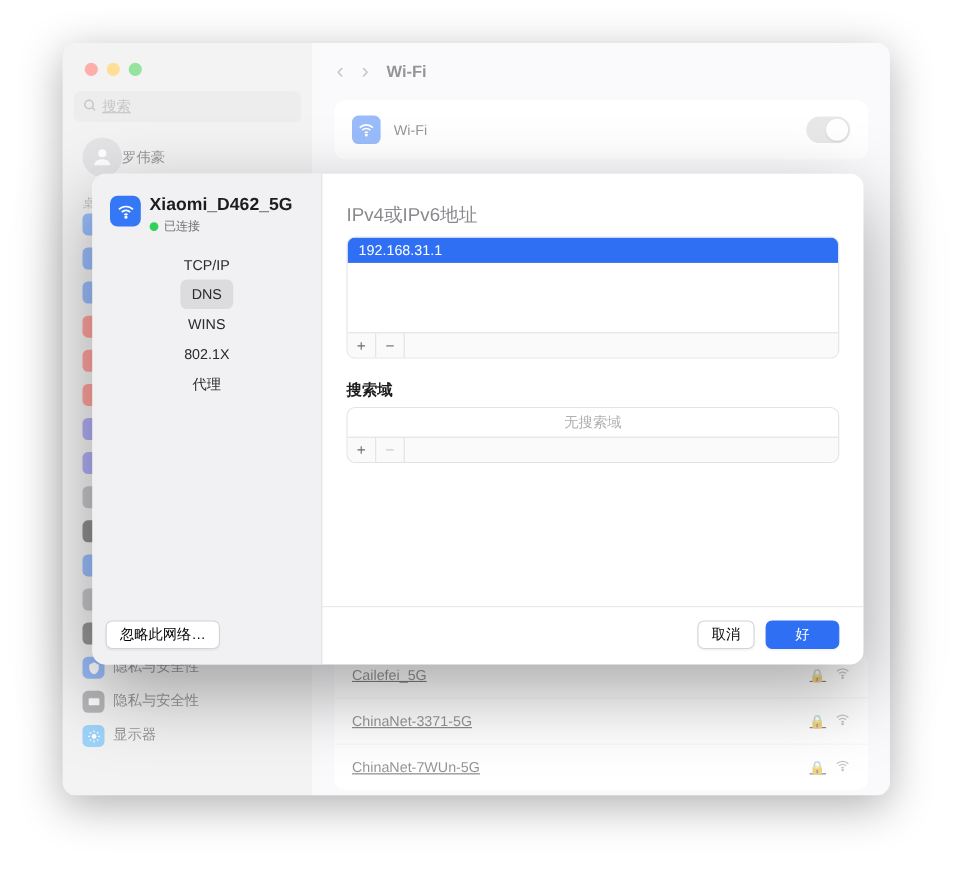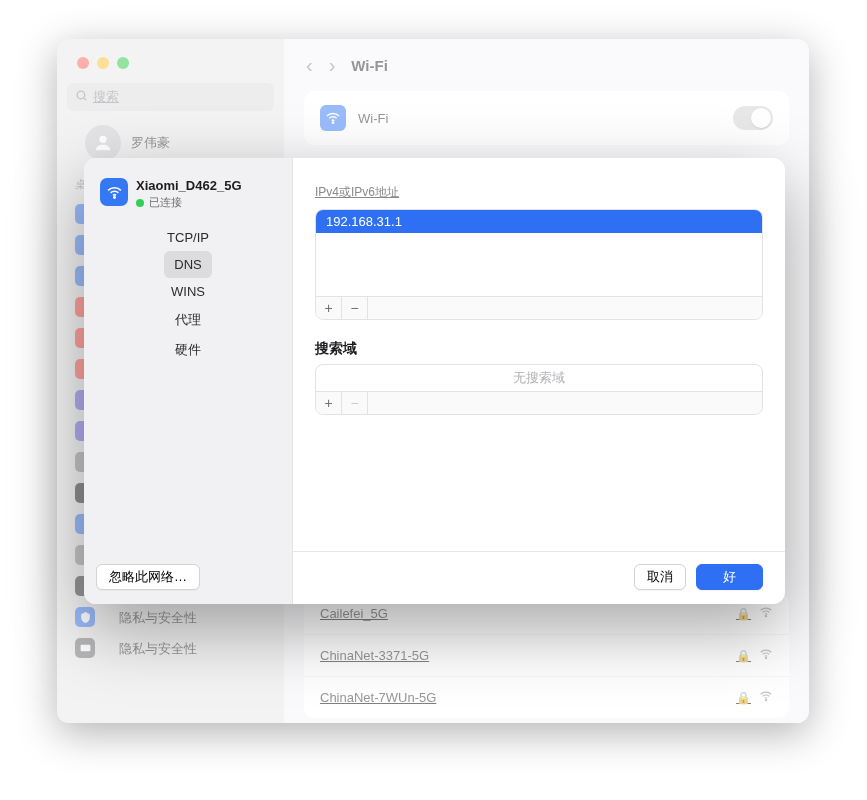--- a/index.html
+++ b/index.html
@@ -58,22 +58,21 @@
       align-items: center;
       padding: 0 8px;
       color: #8a8a8e;
       font-size: 13px;
       gap: 5px;
       text-decoration: underline;
     }
     .user-row {
       display: flex;
       align-items: center;
-      gap: 10px;
-      padding: 4px 18px 10px 28px;
+      padding: 4px 18px 10px 18px;
     }
     .avatar {
       width: 36px;
       height: 36px;
       border-radius: 50%;
       background: #c9c7cb;
       display: flex;
       align-items: center;
       justify-content: center;
       color: #fff;
@@ -89,22 +88,22 @@
       padding: 6px 18px 2px;
     }
     .sb-list {
       display: flex;
       flex-direction: column;
       padding: 0 10px;
       gap: 1px;
     }
     .sb-item {
       display: flex;
-      align-items: flex-end;
-      gap: 24px;
+      align-items: flex-start;
+      gap: 8px;
       height: 30px;
       border-radius: 6px;
       padding: 0 8px;
       font-size: 13px;
       color: #2b2b2b;
     }
     .sb-icon {
       width: 20px;
       height: 20px;
       border-radius: 5px;
@@ -245,21 +244,21 @@
       border-radius: 7px;
       background: #3478f6;
       display: flex;
       align-items: center;
       justify-content: center;
       color: #fff;
       flex-shrink: 0;
     }
     .modal-net-icon svg { width: 17px; height: 17px; }
     .modal-net-name {
-      font-size: 13px;
+      font-size: 16px;
       font-weight: 600;
       color: #1d1d1f;
     }
     .modal-net-status {
       display: flex;
       align-items: center;
       gap: 5px;
       font-size: 11px;
       color: #6e6e73;
       margin-top: 2px;
@@ -302,25 +301,24 @@
       display: flex;
       flex-direction: column;
       padding: 24px 22px 14px 22px;
     }
     .section-title {
       font-size: 14px;
       font-weight: 700;
       color: #1d1d1f;
     }
     .section-sub {
-      font-size: 12px;
+      font-size: 17px;
       color: #8a8a8e;
       margin-top: 2px;
       margin-bottom: 8px;
-      text-decoration: underline;
     }
     .list-box {
       border: 1px solid #e3e2e5;
       border-radius: 8px;
       overflow: hidden;
       background: #fff;
     }
     .list-body {
       min-height: 86px;
     }
@@ -453,20 +451,29 @@
         </div>
         <span>隐私与安全性</span>
       </div>
       <div class="sb-item">
         <div class="sb-icon" style="background:#6e6e73">
           <svg viewBox="0 0 24 24" fill="currentColor">
               <rect x="3" y="5" width="18" height="12" rx="2"></rect>
             </svg>
         </div>
         <span>隐私与安全性</span>
+      </div>
+      <div class="sb-item">
+        <div class="sb-icon" style="background:#3aa8f3">
+          <svg viewBox="0 0 24 24" fill="currentColor">
+              <circle cx="12" cy="12" r="4"></circle>
+              <path d="M12 2v3M12 19v3M2 12h3M19 12h3M4.9 4.9l2.1 2.1M17 17l2.1 2.1M4.9 19.1L7 17M17 7l2.1-2.1" stroke="currentColor" stroke-width="2"></path>
+            </svg>
+        </div>
+        <span>显示器</span>
       </div>
     </div>
   </div>
 
   <div class="main">
     <div class="main-header">
       <span class="nav-arrow">‹</span>
       <span class="nav-arrow">›</span>
       <span class="main-title">Wi-Fi</span>
     </div>
@@ -543,22 +550,22 @@
         <div class="modal-net-status">
           <div class="status-dot"></div>
           <span>已连接</span>
         </div>
       </div>
     </div>
     <div class="modal-tabs">
       <div class="modal-tab">TCP/IP</div>
       <div class="modal-tab active">DNS</div>
       <div class="modal-tab">WINS</div>
+      <div class="modal-tab">802.1X</div>
       <div class="modal-tab">代理</div>
-      <div class="modal-tab">硬件</div>
     </div>
     <div class="modal-left-footer">
       <button class="btn">忽略此网络…</button>
     </div>
   </div>
 
   <div class="modal-right">
     <div class="section-sub">IPv4或IPv6地址</div>
     <div class="list-box">
       <div class="list-body">

